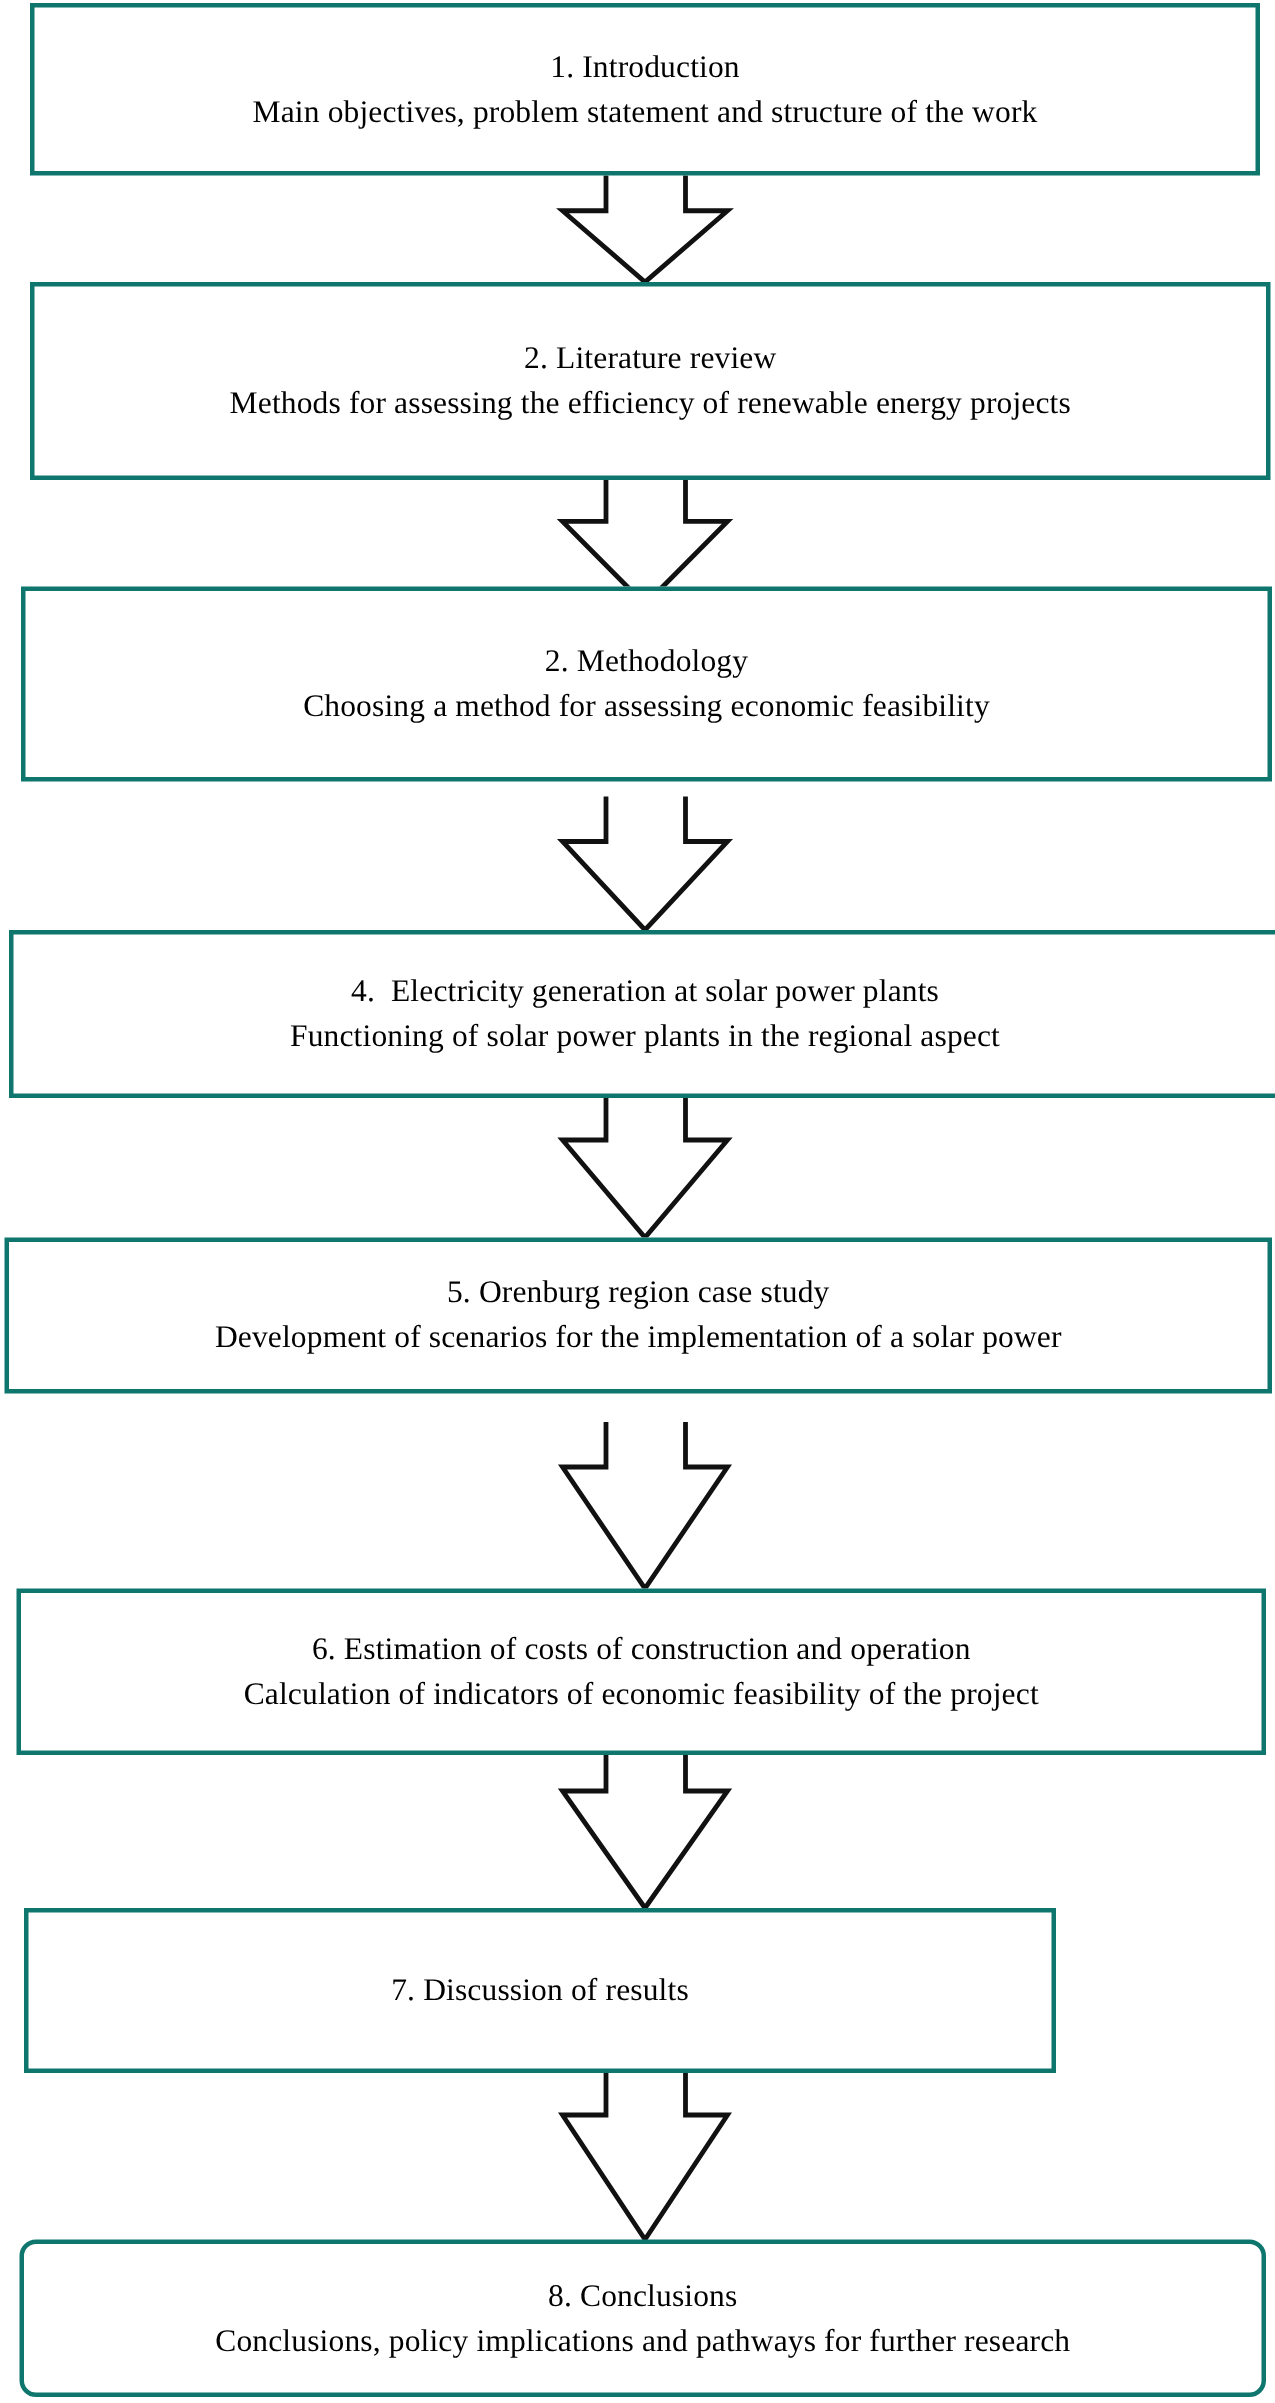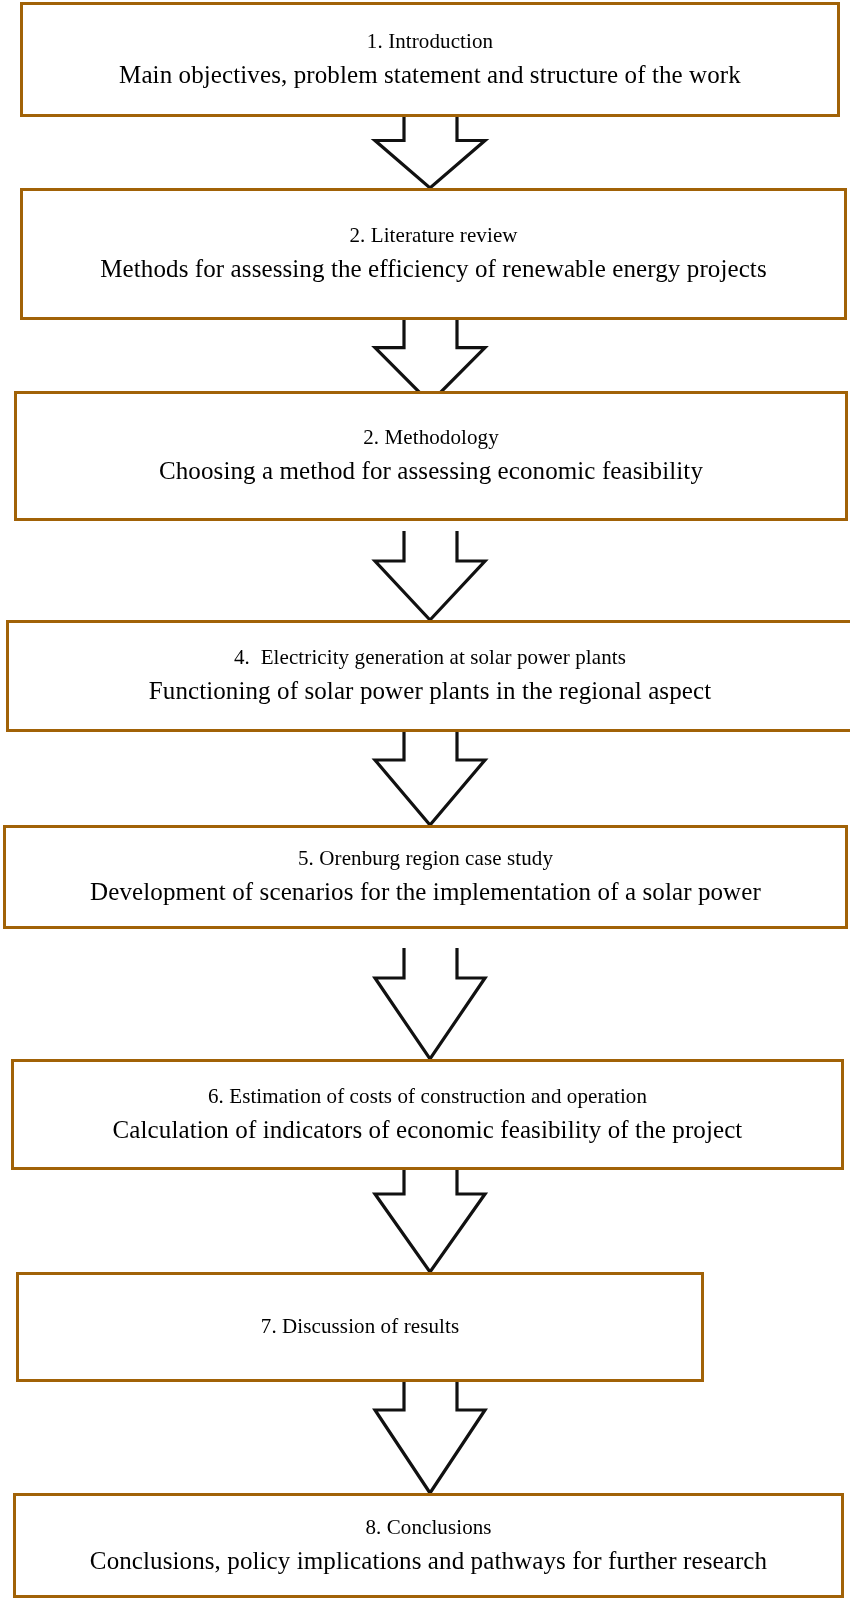--- a/index.html
+++ b/index.html
@@ -15,32 +15,32 @@
   #flow-root {
     position: relative;
     width: 850px;
     height: 1602px;
     background: #ffffff;
     overflow: hidden;
   }
   .flow-node {
     position: absolute;
     box-sizing: border-box;
-    border: 3px solid #a16207;
+    border: 3px solid #0f766e;
     background: #ffffff;
     display: flex;
     flex-direction: column;
     align-items: center;
     justify-content: center;
     text-align: center;
   }
   .node-line {
     display: block;
     white-space: pre;
-    font-size: 25px;
+    font-size: 21px;
     line-height: 1.42;
     letter-spacing: 0.1px;
     color: #000000;
   }
   .node-line.title-line {
     font-size: 21px;
   }
   .flow-connector {
     position: absolute;
     pointer-events: none;
@@ -109,17 +109,17 @@
       <span class="node-line title-line">5. Orenburg region case study</span>
       <span class="node-line">Development of scenarios for the implementation of a solar power</span>
     </div>
     <div class="flow-node" style="left: 11px; top: 1059px; width: 833px; height: 111px;">
       <span class="node-line title-line">6. Estimation of costs of construction and operation</span>
       <span class="node-line">Calculation of indicators of economic feasibility of the project</span>
     </div>
     <div class="flow-node" style="left: 16px; top: 1272px; width: 688px; height: 110px;">
       <span class="node-line title-line">7. Discussion of results</span>
     </div>
-    <div class="flow-node" style="left: 13px; top: 1493px; width: 831px; height: 105px;">
+    <div class="flow-node" style="left: 13px; top: 1493px; width: 831px; height: 105px; border-radius: 11px;">
       <span class="node-line title-line">8. Conclusions</span>
       <span class="node-line">Conclusions, policy implications and pathways for further research</span>
     </div>
   </div>
 
 </body></html>

